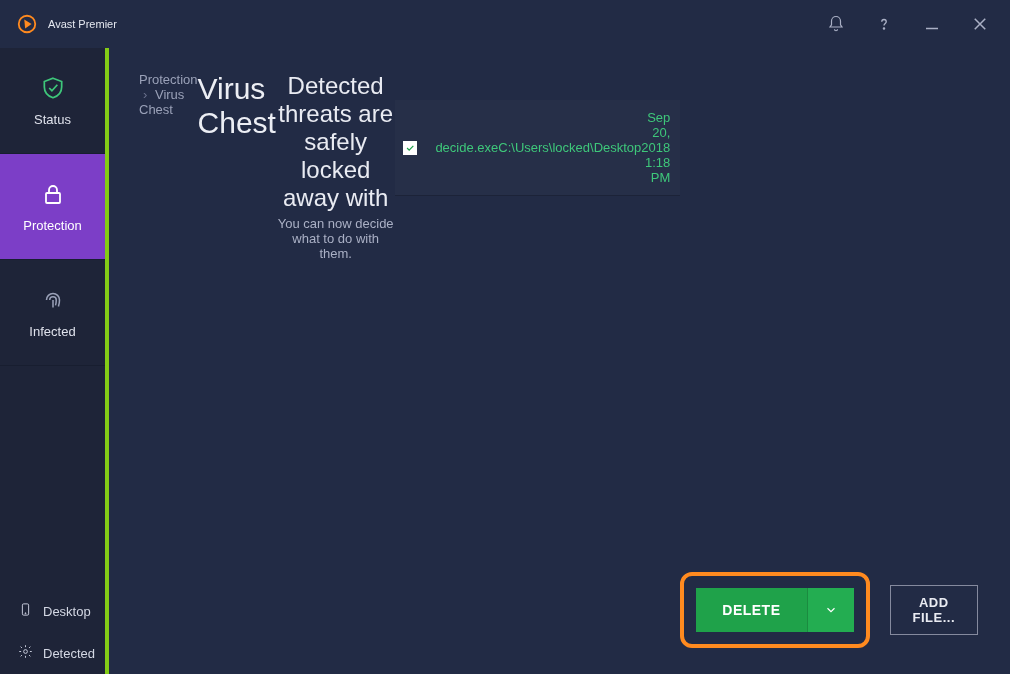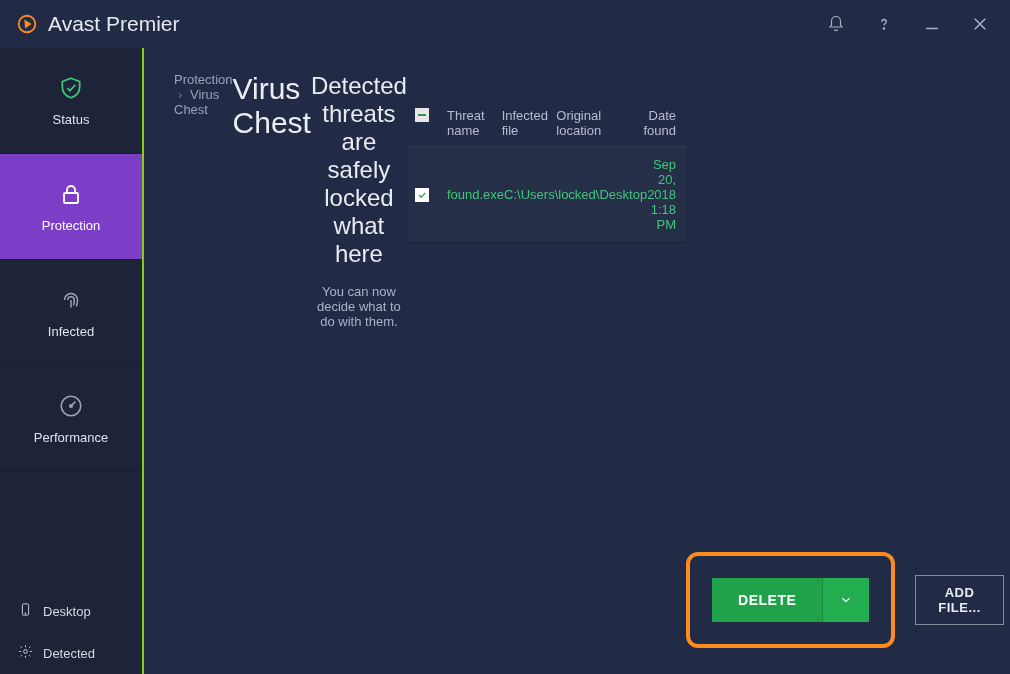--- a/index.html
+++ b/index.html
@@ -9,50 +9,50 @@
     display: flex; flex-direction: column; overflow: hidden;
     box-shadow: 0 0 0 1px #1a2136;
   }
   
   .titlebar {
     height: 48px; display: flex; align-items: center; padding: 0 20px 0 16px;
     color: #d6dbe6; justify-content: space-between;
   }
   .titlebar-left { display: flex; align-items: center; gap: 10px; }
   .logo { width: 22px; height: 22px; }
-  .app-title { font-size: 21px; font-weight: 400; color: #e5e8f0; }
+  .app-title { font-size: 11px; font-weight: 400; color: #e5e8f0; }
   .titlebar-right { display: flex; align-items: center; gap: 28px; color: #aab0c5; }
   .titlebar-right .ico { width: 20px; height: 20px; display:flex; align-items:center; justify-content:center; cursor:default;}
   
   .body { flex: 1; display: flex; min-height: 0; }
   
   .sidebar {
-    width: 144px; background: #1e2438; display: flex; flex-direction: column;
-    border-right: 2px solid #84cc16;
+    width: 109px; background: #1e2438; display: flex; flex-direction: column;
+    border-right: 4px solid #84cc16;
   }
   .side-item {
     height: 106px; display:flex; flex-direction:column; align-items:center; justify-content:center;
     gap: 10px; color: #dfe2ec; font-size: 13px; border-bottom: 1px solid #181e30;
     cursor: pointer;
   }
   .side-item.active { background: #7c3ec7; color:#fff; }
   .side-item .icon { width:28px; height:28px; display:flex; align-items:center; justify-content:center;}
   .side-spacer { flex:1; }
   .side-small {
     padding: 12px 18px; color:#d4d8e4; font-size:13px; display:flex; align-items:center;
     gap:10px; cursor:pointer;
   }
   
   .main { flex:1; padding: 24px 32px 0 30px; display:flex; min-width:0;}
   .breadcrumb { color:#9aa1b8; font-size:13px; margin-bottom: 6px; }
   .breadcrumb .sep { margin: 0 4px; color:#6a718c;}
   .page-title { color:#eceef4; font-size: 30px; font-weight: 300; margin-bottom: 30px;}
   .subhead { text-align:center; }
   .subhead-title { color:#e9ebf2; font-size:24px; font-weight:300; }
-  .subhead-desc { color:#aab0c5; font-size:13px; margin-top:16px;text-align:center; }
+  .subhead-desc { color:#aab0c5; font-size:13px; margin-top:4px;text-align:center; }
   
   .table { margin-top: 28px; }
   .thead {
     display:grid; grid-template-columns: 36px 1fr 1fr 1.3fr 1fr;
     color:#b8bdd0; font-size:13px; padding: 8px 4px; border-bottom:1px solid #303853;
   }
   .thead .right { text-align:right; padding-right:6px;}
   .chk-header {
     width:14px; height:14px; background:#e6e6e6; border:1px solid #e6e6e6;
     display:flex; align-items:center; justify-content:center; margin-left:4px;
@@ -65,21 +65,21 @@
   }
   .trow .right { text-align:right; padding-right:6px; }
   .chk-row {
     width:14px; height:14px; background:#fff; border:1px solid #fff;
     display:flex; align-items:center; justify-content:center; margin-left:4px;
   }
   .chk-row svg { width:10px; height:10px; }
   
   .footer { margin-top:auto; display:flex; align-items:center; justify-content:center; gap:20px; padding-bottom:26px;}
   .delete-wrap {
-    border: 4px solid #ff8a1f; border-radius: 12px; padding: 22px; display:flex; align-items:center;
+    border: 4px solid #ff8a1f; border-radius: 12px; padding: 12px; display:flex; align-items:center;
   }
   .btn-delete {
     background:#1fa24a; color:#fff; font-weight:700; font-size:14px; letter-spacing:0.5px;
     display:flex; align-items:center; height:44px; border:none;
   }
   .btn-delete .label { padding: 0 26px; text-transform:uppercase; border-right:1px solid #1b8b40; height:100%; display:flex; align-items:center;}
   .btn-delete .chev { width:46px; height:100%; display:flex; align-items:center; justify-content:center; background:#23ad51;}
   .btn-add {
     height:50px; padding:0 22px; border:1px solid #858a9e; color:#e9ebf2; background:transparent;
     font-weight:700; font-size:13px; letter-spacing:0.5px; text-transform:uppercase; cursor:pointer;
@@ -148,30 +148,20 @@
       <div class="side-item">
         <span class="icon">
           <svg viewBox="0 0 24 24" width="26" height="26" fill="none" stroke="#9aa1b8" stroke-width="1.4">
             <path d="M6 12a6 6 0 1112 0c0 3-1 6-1 6"></path>
               <path d="M9 12a3 3 0 116 0c0 2.5-.7 5-.7 5"></path>
               <path d="M12 12v7"></path>
           </svg>
         </span>
         <span>Infected</span>
       </div>
-      <div class="side-item">
-        <span class="icon">
-          <svg viewBox="0 0 24 24" width="26" height="26" fill="none" stroke="#9aa1b8" stroke-width="1.5">
-              <circle cx="12" cy="12" r="9"></circle>
-              <path d="M12 12l4-4"></path>
-              <circle cx="12" cy="12" r="1.2" fill="#9aa1b8"></circle>
-            </svg>
-        </span>
-        <span>Performance</span>
-      </div>
       <div class="side-spacer"></div>
       <div class="side-small">
         <span>
           <svg viewBox="0 0 24 24" width="15" height="15" fill="none" stroke="#c4c8d8" stroke-width="1.6">
               <rect x="7" y="3" width="10" height="18" rx="2"></rect>
               <circle cx="12" cy="18" r="0.8" fill="#c4c8d8"></circle>
             </svg>
         </span>
         <span>Desktop</span>
       </div>
@@ -188,44 +178,35 @@
 
     <div class="main">
       <div class="breadcrumb">
         <span>Protection</span>
         <span class="sep">›</span>
         <span>Virus Chest</span>
       </div>
       <h1 class="page-title">Virus Chest</h1>
 
       <div class="subhead">
-        <div class="subhead-title">Detected threats are safely locked what here</div>
+        <div class="subhead-title">Detected threats are safely locked away with</div>
         <div class="subhead-desc">You can now decide what to do with them.</div>
       </div>
 
       <div class="table">
-        <div class="thead">
-          <div>
-              <div class="chk-header"></div>
-            </div>
-          <div>Threat name</div>
-          <div>Infected file</div>
-          <div>Original location</div>
-          <div class="right">Date found</div>
-        </div>
         <div class="trow">
           <div>
             <div class="chk-row">
               <svg viewBox="0 0 24 24" fill="none" stroke="#1fa24a" stroke-width="3">
                   <path d="M5 12l5 5L20 7"></path>
                 </svg>
             </div>
           </div>
           <div></div>
-          <div>found.exe</div>
+          <div>decide.exe</div>
           <div>C:\Users\locked\Desktop</div>
           <div class="right">Sep 20, 2018 1:18 PM</div>
         </div>
       </div>
 
       <div class="footer">
         <div class="delete-wrap">
           <button class="btn-delete">
             <span class="label">Delete</span>
             <span class="chev">

